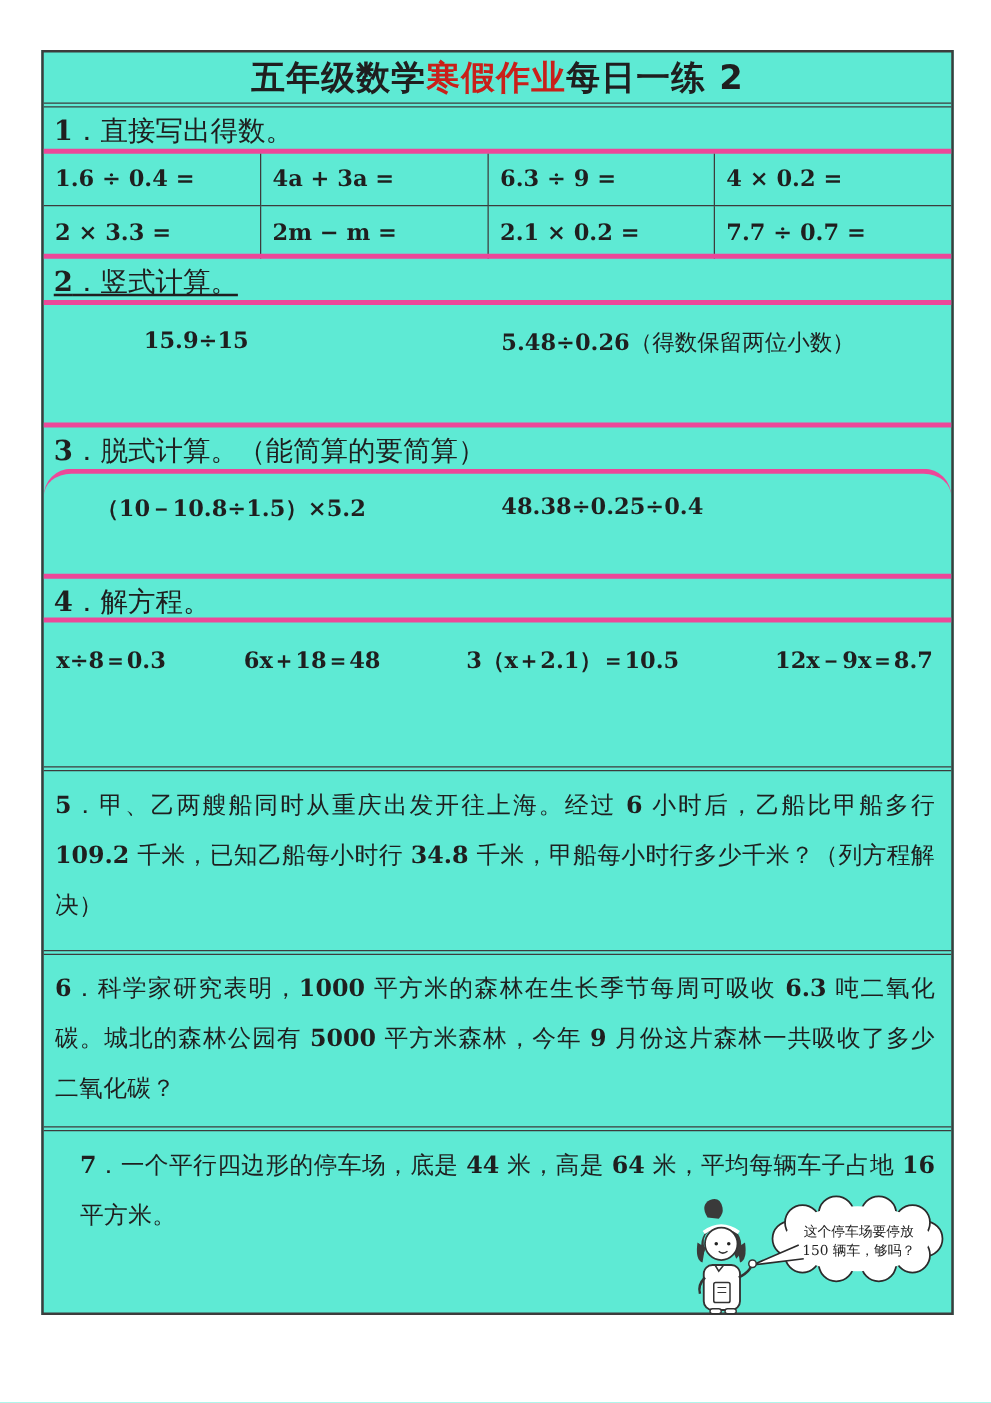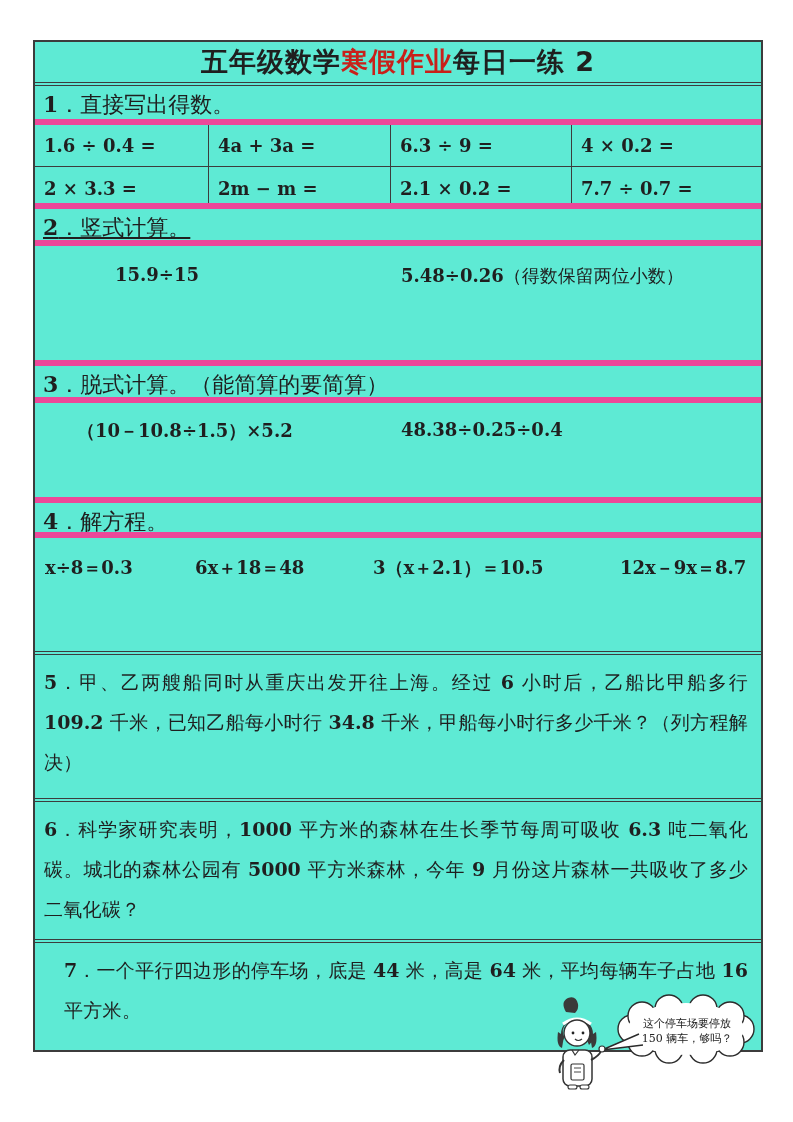--- a/index.html
+++ b/index.html
@@ -7,21 +7,21 @@
     width:793px;height:1122px;position:relative;
     background:#ffffff;color:#1f1f1f;
     font-family:"DejaVu Serif","Liberation Serif",serif;
     overflow:hidden;
   }
   .sheet{
     position:absolute;left:33px;top:40px;width:730px;height:1012px;
     border:2px solid #3c3c3c;background:#5eead4;box-sizing:border-box;
   }
   .row{box-sizing:border-box;position:relative;}
-  .row + .row{border-top:6px solid #ec4899;}
+  .row + .row{border-top:4px solid #ec4899;}
   .row.sep{border-top:4px double #3c3c3c;}
 
   
   .r-title{height:40px;display:flex;align-items:center;justify-content:center;}
   .title-text{
     font-family:"DejaVu Sans","Liberation Sans",sans-serif;
     font-weight:900;font-size:27px;letter-spacing:1px;white-space:nowrap;
   }
   .title-text .red{color:#c9201a;}
 
@@ -36,22 +36,22 @@
   .r-grid{height:84px;display:grid;grid-template-columns:174px 182px 181px 1fr;grid-auto-rows:42px;}
   .gcell{
     box-sizing:border-box;border-right:1.5px solid #3c3c3c;
     display:flex;align-items:center;padding-left:9px;
     font-weight:bold;font-size:18px;white-space:nowrap;
   }
   .gcell:nth-child(4n){border-right:none;text-align:right;}
   .gcell:nth-child(-n+4){border-bottom:1.5px solid #3c3c3c;}
 
   
-  .r-s2c{height:120px;}
-  .r-s3c{height:100px;}
+  .r-s2c{height:98px;}
+  .r-s3c{height:84px;border-radius:22px;}
   .r-s4c{height:119px;}
   .expr{position:absolute;font-weight:bold;font-size:18px;white-space:nowrap;}
   .expr .note{font-weight:normal;}
   .s2-left{left:80px;top:18px;}
   .s2-right{left:366px;top:18px;}
   .s3-left{left:42px;top:16px;}
   .s3-right{left:366px;top:16px;}
   .eq1{left:10px;top:18px;}
   .eq2{left:160px;top:18px;}
   .eq3{left:338px;top:18px;}

